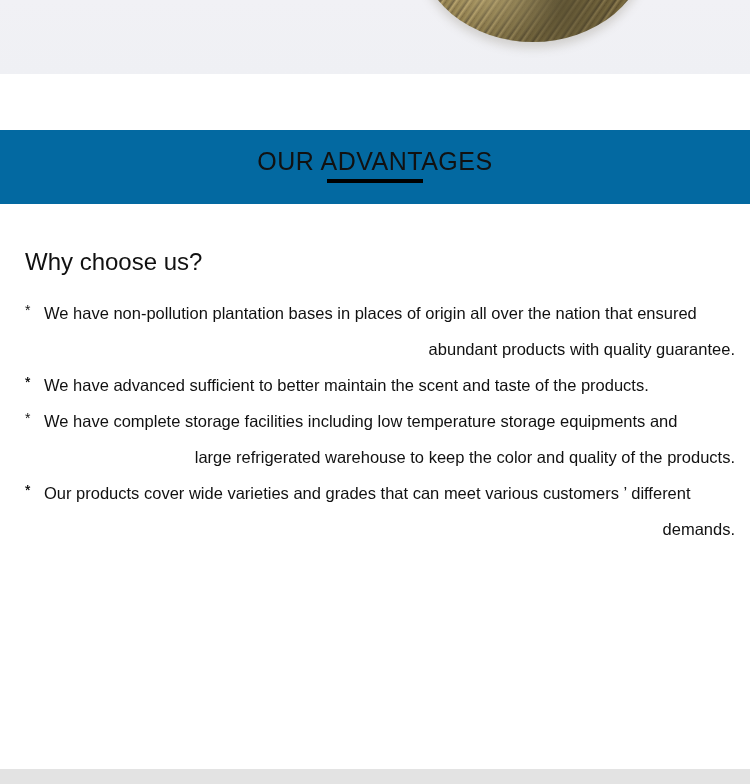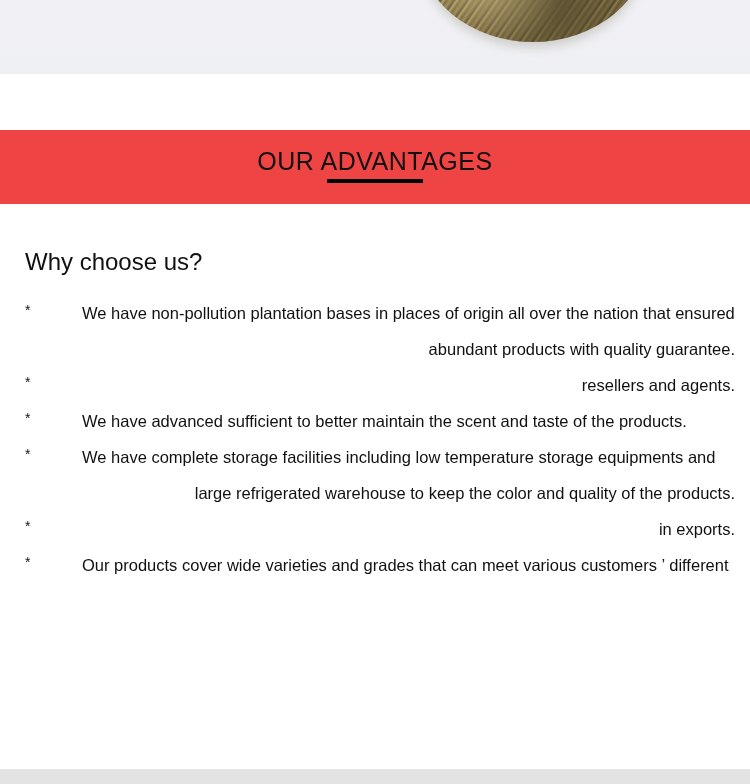--- a/index.html
+++ b/index.html
@@ -28,21 +28,21 @@
         radial-gradient(ellipse at 30% 70%, rgba(230,210,150,0.55) 0%, rgba(0,0,0,0) 35%),
         radial-gradient(ellipse at 60% 80%, rgba(90,80,50,0.9) 0%, rgba(0,0,0,0) 50%),
         repeating-linear-gradient(125deg, #6b5a32 0px, #8b7a48 3px, #4a3f28 6px, #a99560 8px, #5d4e2c 11px),
         #6a5a35;
       box-shadow: 0 6px 10px rgba(120,110,90,0.25);
     }
     .banner {
       position: absolute;
       left: 0; top: 130px;
       width: 750px; height: 74px;
-      background: #ef4444;
+      background: #0369a1;
     }
     .banner-title {
       position: absolute;
       left: 0; top: 17px;
       width: 750px;
       text-align: center;
       font-size: 25px;
       letter-spacing: 0.5px;
       color: #111111;
       font-weight: normal;
@@ -83,21 +83,20 @@
       color: #111111;
     }
     .adv-bullet {
       position: absolute;
       left: 0; top: -3px;
       font-size: 14px;
     }
     .adv-item .line {
       display: block;
       white-space: nowrap;
-      margin-left: 38px;
     }
     .adv-item .line.cont {
       padding-left: 0;
       text-align: right;
     }
     .footer-band {
       position: absolute;
       left: 0; top: 769px;
       width: 750px; height: 15px;
       background: #e3e3e3;
@@ -118,35 +117,34 @@
 <div class="content">
   <h3 class="why-title">Why choose us?</h3>
   <ul class="adv-list">
     <li class="adv-item">
       <span class="adv-bullet">*</span>
       <span class="line">We have non-pollution plantation bases in places of origin all over the nation that ensured</span>
       <span class="line cont">abundant products with quality guarantee.</span>
     </li>
     <li class="adv-item">
       <span class="adv-bullet">*</span>
-      <span class="line cont">resellers and agents.</span>
     </li>
     <li class="adv-item">
       <span class="adv-bullet">*</span>
       <span class="line">We have advanced sufficient to better maintain the scent and taste of the products.</span>
     </li>
     <li class="adv-item">
       <span class="adv-bullet">*</span>
       <span class="line">We have complete storage facilities including low temperature storage equipments and</span>
       <span class="line cont">large refrigerated warehouse to keep the color and quality of the products.</span>
     </li>
     <li class="adv-item">
       <span class="adv-bullet">*</span>
-      <span class="line cont">in exports.</span>
     </li>
     <li class="adv-item">
       <span class="adv-bullet">*</span>
       <span class="line">Our products cover wide varieties and grades that can meet various customers ’ different</span>
+      <span class="line cont">demands.</span>
     </li>
   </ul>
 </div>
 
 <div class="footer-band"></div>
 
 </body></html>

